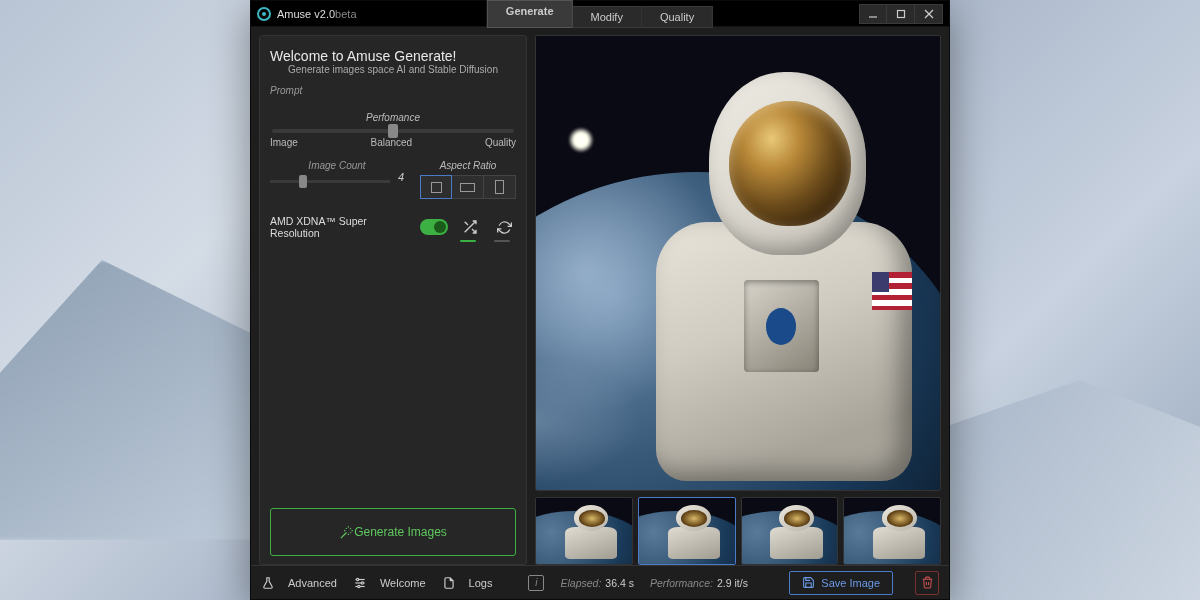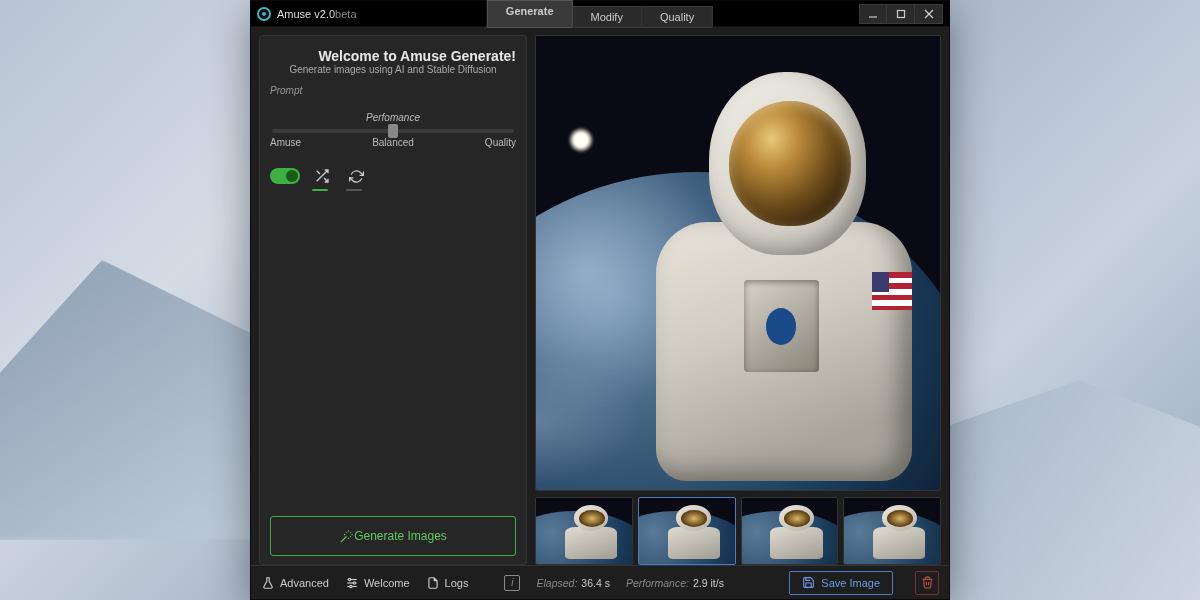--- a/index.html
+++ b/index.html
@@ -29,21 +29,21 @@
 .titlebar .tab:not(:first-child){border-left:none;margin-top:6px;}
 .titlebar .winbtns { margin-left:auto; display:flex; gap:0; }
 .titlebar .winbtn { width:28px; height:20px; display:flex; align-items:center; justify-content:center; color:#ccc; border:1px solid #3a3a3a; background:#2a2a2a; font-size:11px; cursor:pointer;}
 .titlebar .winbtn:not(:first-child){border-left:none;}
 
 
 .body { flex:1; display:flex; gap:8px; padding:8px 8px 0 8px; min-height:0;}
 .left { width: 268px; display:flex; flex-direction:column; background:#262626; border:1px solid #333; border-radius:3px; padding:8px 10px; }
 .right { flex:1; display:flex; flex-direction:column; gap:6px; min-height:0;}
 
-.welcome-title { color:#e8e8e8; font-size:14px; text-align:right; font-weight:700; margin-top:4px;}
+.welcome-title { color:#e8e8e8; font-size:14px; text-align:left; font-weight:400; margin-top:4px;}
 .welcome-sub { color:#aaa; font-size:10px; text-align:center; margin-bottom:10px;}
 
 .label { color:#999; font-size:10px; font-style:italic; margin-bottom:2px;}
 .prompt-box { width:100%; height:92px; background:#2e2e2e; border:1px solid #3a3a3a; border-radius:2px; color:#ddd; font-size:10px; padding:5px 6px; resize:none; outline:none;}
 
 .perf-label { color:#bbb; font-size:10px; text-align:center; font-style:italic; margin-top:14px;}
 .slider-track { position:relative; height:4px; background:#3a3a3a; border-radius:2px; margin:6px 2px 2px;}
 .slider-thumb { position:absolute; top:-5px; width:10px; height:14px; background:#888; border-radius:2px;}
 .slider-labels { display:flex; justify-content:space-between; color:#bbb; font-size:10px; margin-top:2px;}
 
@@ -67,21 +67,21 @@
 .xdna-label { color:#ddd; font-size:10.5px;}
 .toggle { width:30px; height:16px; background:#3cb043; border-radius:8px; position:relative; cursor:pointer;}
 .toggle::after{content:'';position:absolute;right:2px;top:2px;width:12px;height:12px;background:#1a5a1a;border-radius:50%;}
 .icon-btn { width:24px; height:24px; display:flex; align-items:center; justify-content:center; color:#ccc; cursor:pointer; border-radius:3px;}
 .shuffle-bar { position:absolute; bottom:-3px; left:2px; width:16px; height:2px; background:#3cb043; border-radius:1px;}
 .refresh-bar { position:absolute; bottom:-3px; left:2px; width:16px; height:2px; background:#555; border-radius:1px;}
 .shuffle-wrap,.refresh-wrap{position:relative;}
 
 .spacer { flex:1; }
 
-.gen-btn { height:40px; border:1px solid #3cb043; background:#262626; color:#5fc85f; font-size:12px; display:flex; align-items:center; justify-content:center; gap:0; cursor:pointer; border-radius:3px; margin-top:8px;}
+.gen-btn { height:48px; border:1px solid #3cb043; background:#262626; color:#5fc85f; font-size:12px; display:flex; align-items:center; justify-content:center; gap:0; cursor:pointer; border-radius:3px; margin-top:8px;}
 .gen-btn svg { stroke:#5fc85f; }
 
 
 .preview { flex:1; background:#0a0a14; border:1px solid #333; border-radius:2px; position:relative; overflow:hidden;}
 .preview-inner{position:absolute;inset:0;}
 .earth{position:absolute;left:-30%;bottom:-40%;width:140%;height:110%;border-radius:50%;background:radial-gradient(circle at 35% 25%, #6a8aaa 0%, #3a5a7a 30%, #1a3a5a 55%, #0a1a2a 80%);}
 .earth::after{content:'';position:absolute;inset:0;border-radius:50%;background:radial-gradient(ellipse at 30% 20%, rgba(200,220,240,.5) 0%, transparent 25%),radial-gradient(ellipse at 60% 40%, rgba(180,200,220,.4) 0%, transparent 20%),radial-gradient(ellipse at 20% 50%, rgba(190,210,230,.3) 0%, transparent 18%);}
 .sun{position:absolute;left:8%;top:20%;width:26px;height:26px;background:radial-gradient(circle,#fff,#ffe 40%,transparent 70%);border-radius:50%;filter:blur(1px);}
 .astronaut{position:absolute;right:4%;top:6%;width:72%;height:92%;}
 .helmet{position:absolute;left:26%;top:2%;width:54%;height:44%;background:linear-gradient(145deg,#f0ede6,#c8c4ba);border-radius:48% 48% 44% 44%;box-shadow:inset -8px -8px 20px rgba(0,0,0,.3);}
@@ -97,21 +97,21 @@
 .thumb.selected{border:1px solid #4a7ac8;}
 .thumb .tearth{position:absolute;left:-40%;bottom:-50%;width:160%;height:130%;border-radius:50%;background:radial-gradient(circle at 35% 25%,#5a7a9a,#1a3a5a 60%,#0a1a2a);}
 .thumb .tastro{position:absolute;right:10%;top:8%;width:65%;height:84%;}
 .thumb .thelm{position:absolute;left:22%;top:4%;width:56%;height:46%;background:linear-gradient(145deg,#ece8de,#b8b4aa);border-radius:50%;}
 .thumb .tvis{position:absolute;left:30%;top:12%;width:42%;height:30%;background:radial-gradient(ellipse,#d8b868,#6a4a1a 60%,#1a0a04);border-radius:50%;}
 .thumb .tsuit{position:absolute;left:8%;top:42%;width:84%;height:58%;background:linear-gradient(160deg,#e0dcd2,#a09c92);border-radius:18% 18% 10% 10%;}
 .thumb.t3 .tsun{position:absolute;left:48%;top:40%;width:20px;height:20px;background:radial-gradient(circle,#fff,#ffcc66 30%,#ff8833 60%,transparent);border-radius:50%;}
 
 
 .footer { height:34px; background:#1e1e1e; border-top:1px solid #333; display:flex; align-items:center; padding:0 10px; gap:16px;}
-.fbtn { display:flex; align-items:center; gap:5px; color:#ccc; font-size:11px; cursor:pointer;}
+.fbtn { display:flex; align-items:center; gap:13px; color:#ccc; font-size:11px; cursor:pointer;}
 .fbtn svg { stroke:#ccc; }
 .info-icon { margin-left:20px; width:16px;height:16px;border:1px solid #888;border-radius:2px;display:flex;align-items:center;justify-content:center;color:#888;font-size:10px;font-style:italic;}
 .stat-label{color:#888;font-size:10.5px;font-style:italic;}
 .stat-val{color:#ccc;font-size:10.5px;}
 .save-btn { margin-left:auto; height:24px; padding:0 12px; border:1px solid #4a7ac8; background:transparent; color:#6a9ae8; font-size:11px; display:flex; align-items:center; gap:6px; cursor:pointer; border-radius:2px;}
 .del-btn{width:24px;height:24px;border:1px solid #7a3030;background:transparent;display:flex;align-items:center;justify-content:center;margin-left:6px;cursor:pointer;border-radius:2px;}
 </style>
 </head>
 <body>
 
@@ -148,36 +148,62 @@
             <line x1="9" y1="1" x2="1" y2="9" stroke="#ccc" stroke-width="1.2"></line>
           </svg>
         </div>
     </div>
   </div>
 
   <div class="body">
 
     <div class="left">
       <div class="welcome-title">Welcome to Amuse Generate!</div>
-      <div class="welcome-sub">Generate images using AI and Stable Diffusion</div>
+      <div class="welcome-sub">Generate images space AI and Stable Diffusion</div>
 
       <div class="label">Prompt</div>
 
       <div class="perf-label">Perfomance</div>
       <div class="slider-track">
         <div class="slider-thumb" style="left:calc(50% - 5px)"></div>
       </div>
       <div class="slider-labels">
-        <span>Amuse</span>
+        <span>Image</span>
         <span>Balanced</span>
         <span>Quality</span>
       </div>
 
+      <div class="row2">
+        <div class="imgcount">
+          <div class="label" style="text-align:center">Image Count</div>
+          <div style="display:flex;align-items:center;gap:8px;">
+            <div class="mini-track" style="flex:1">
+              <div class="mini-thumb" style="left:24%"></div>
+            </div>
+            <span class="val">4</span>
+          </div>
+        </div>
+        <div class="aspect">
+          <div class="aspect-label">Aspect Ratio</div>
+          <div class="aspect-btns">
+            <div class="aspect-btn active">
+                <div class="asp-sq"></div>
+              </div>
+            <div class="aspect-btn">
+                <div class="asp-land"></div>
+              </div>
+            <div class="aspect-btn">
+                <div class="asp-port"></div>
+              </div>
+          </div>
+        </div>
+      </div>
 
       <div class="xdna-row">
+        <span class="xdna-label">AMD XDNA™ Super Resolution</span>
         <div class="toggle"></div>
         <div class="shuffle-wrap">
           <div class="icon-btn">
             <svg width="16" height="16" viewBox="0 0 24 24" fill="none" stroke="#ccc" stroke-width="2">
                 <path d="M16 3h5v5M4 20L21 3M21 16v5h-5M15 15l6 6M4 4l5 5"></path>
               </svg>
           </div>
           <div class="shuffle-bar"></div>
         </div>
         <div class="refresh-wrap">

